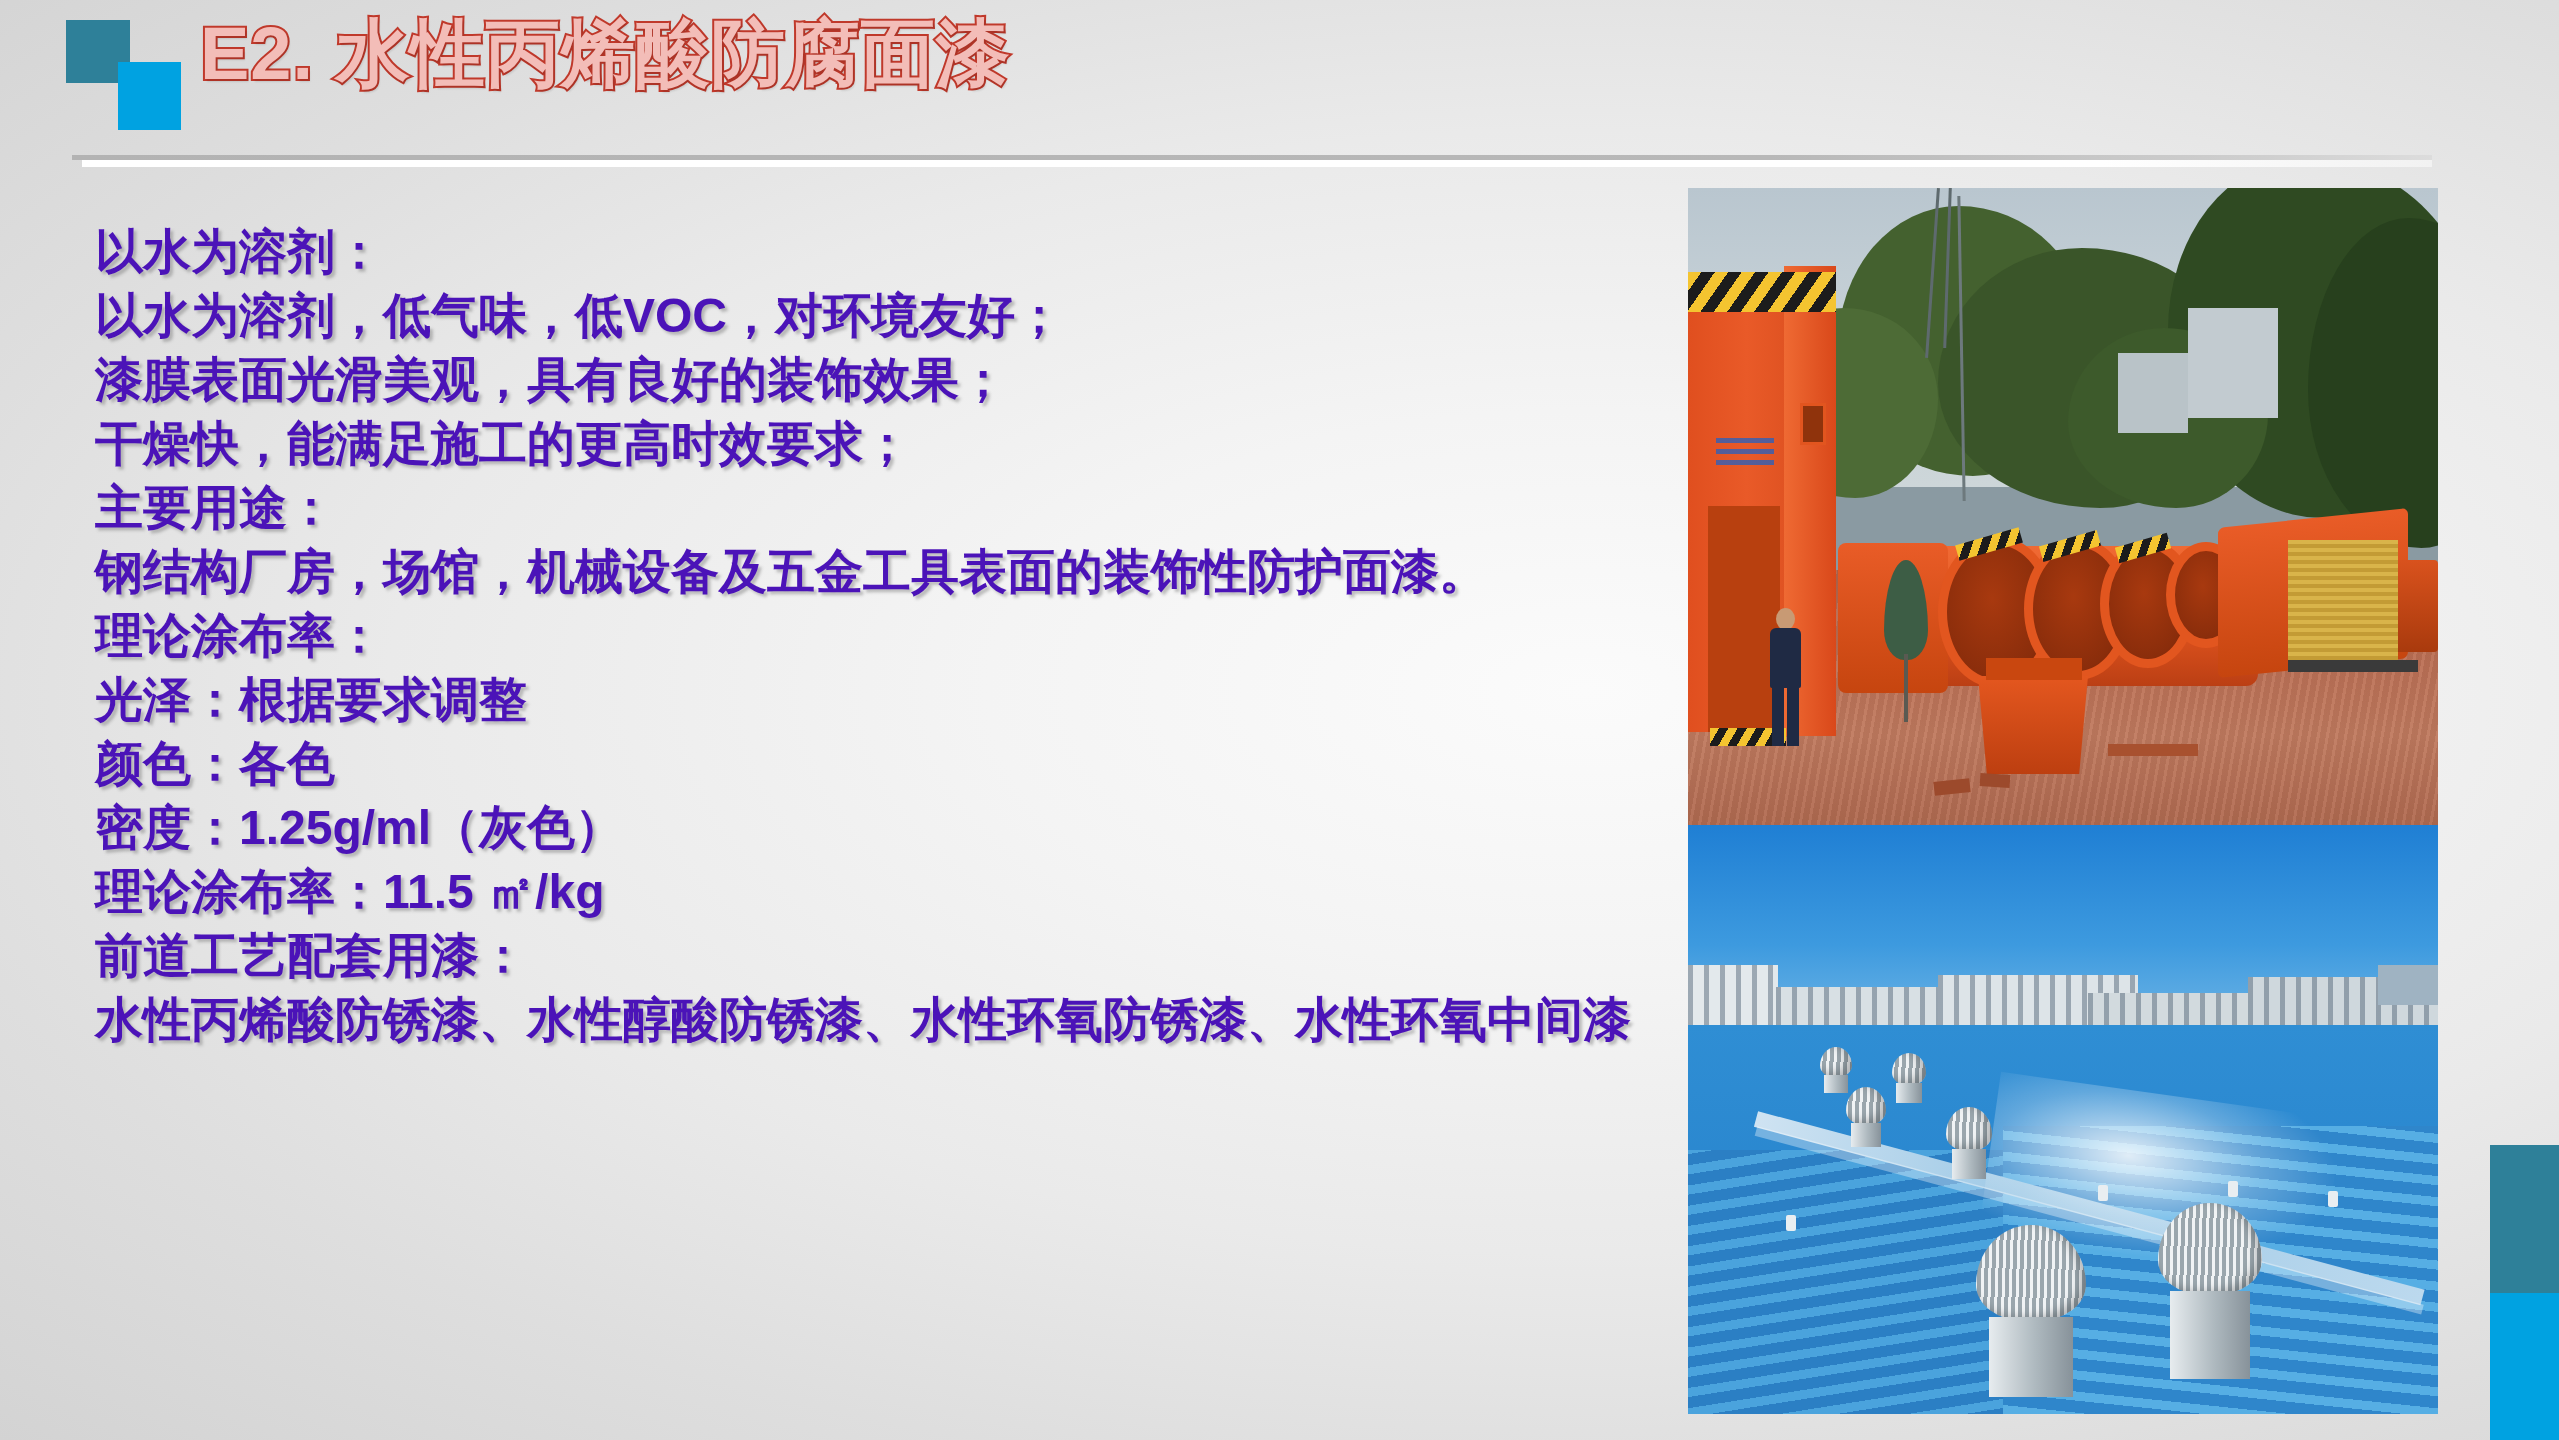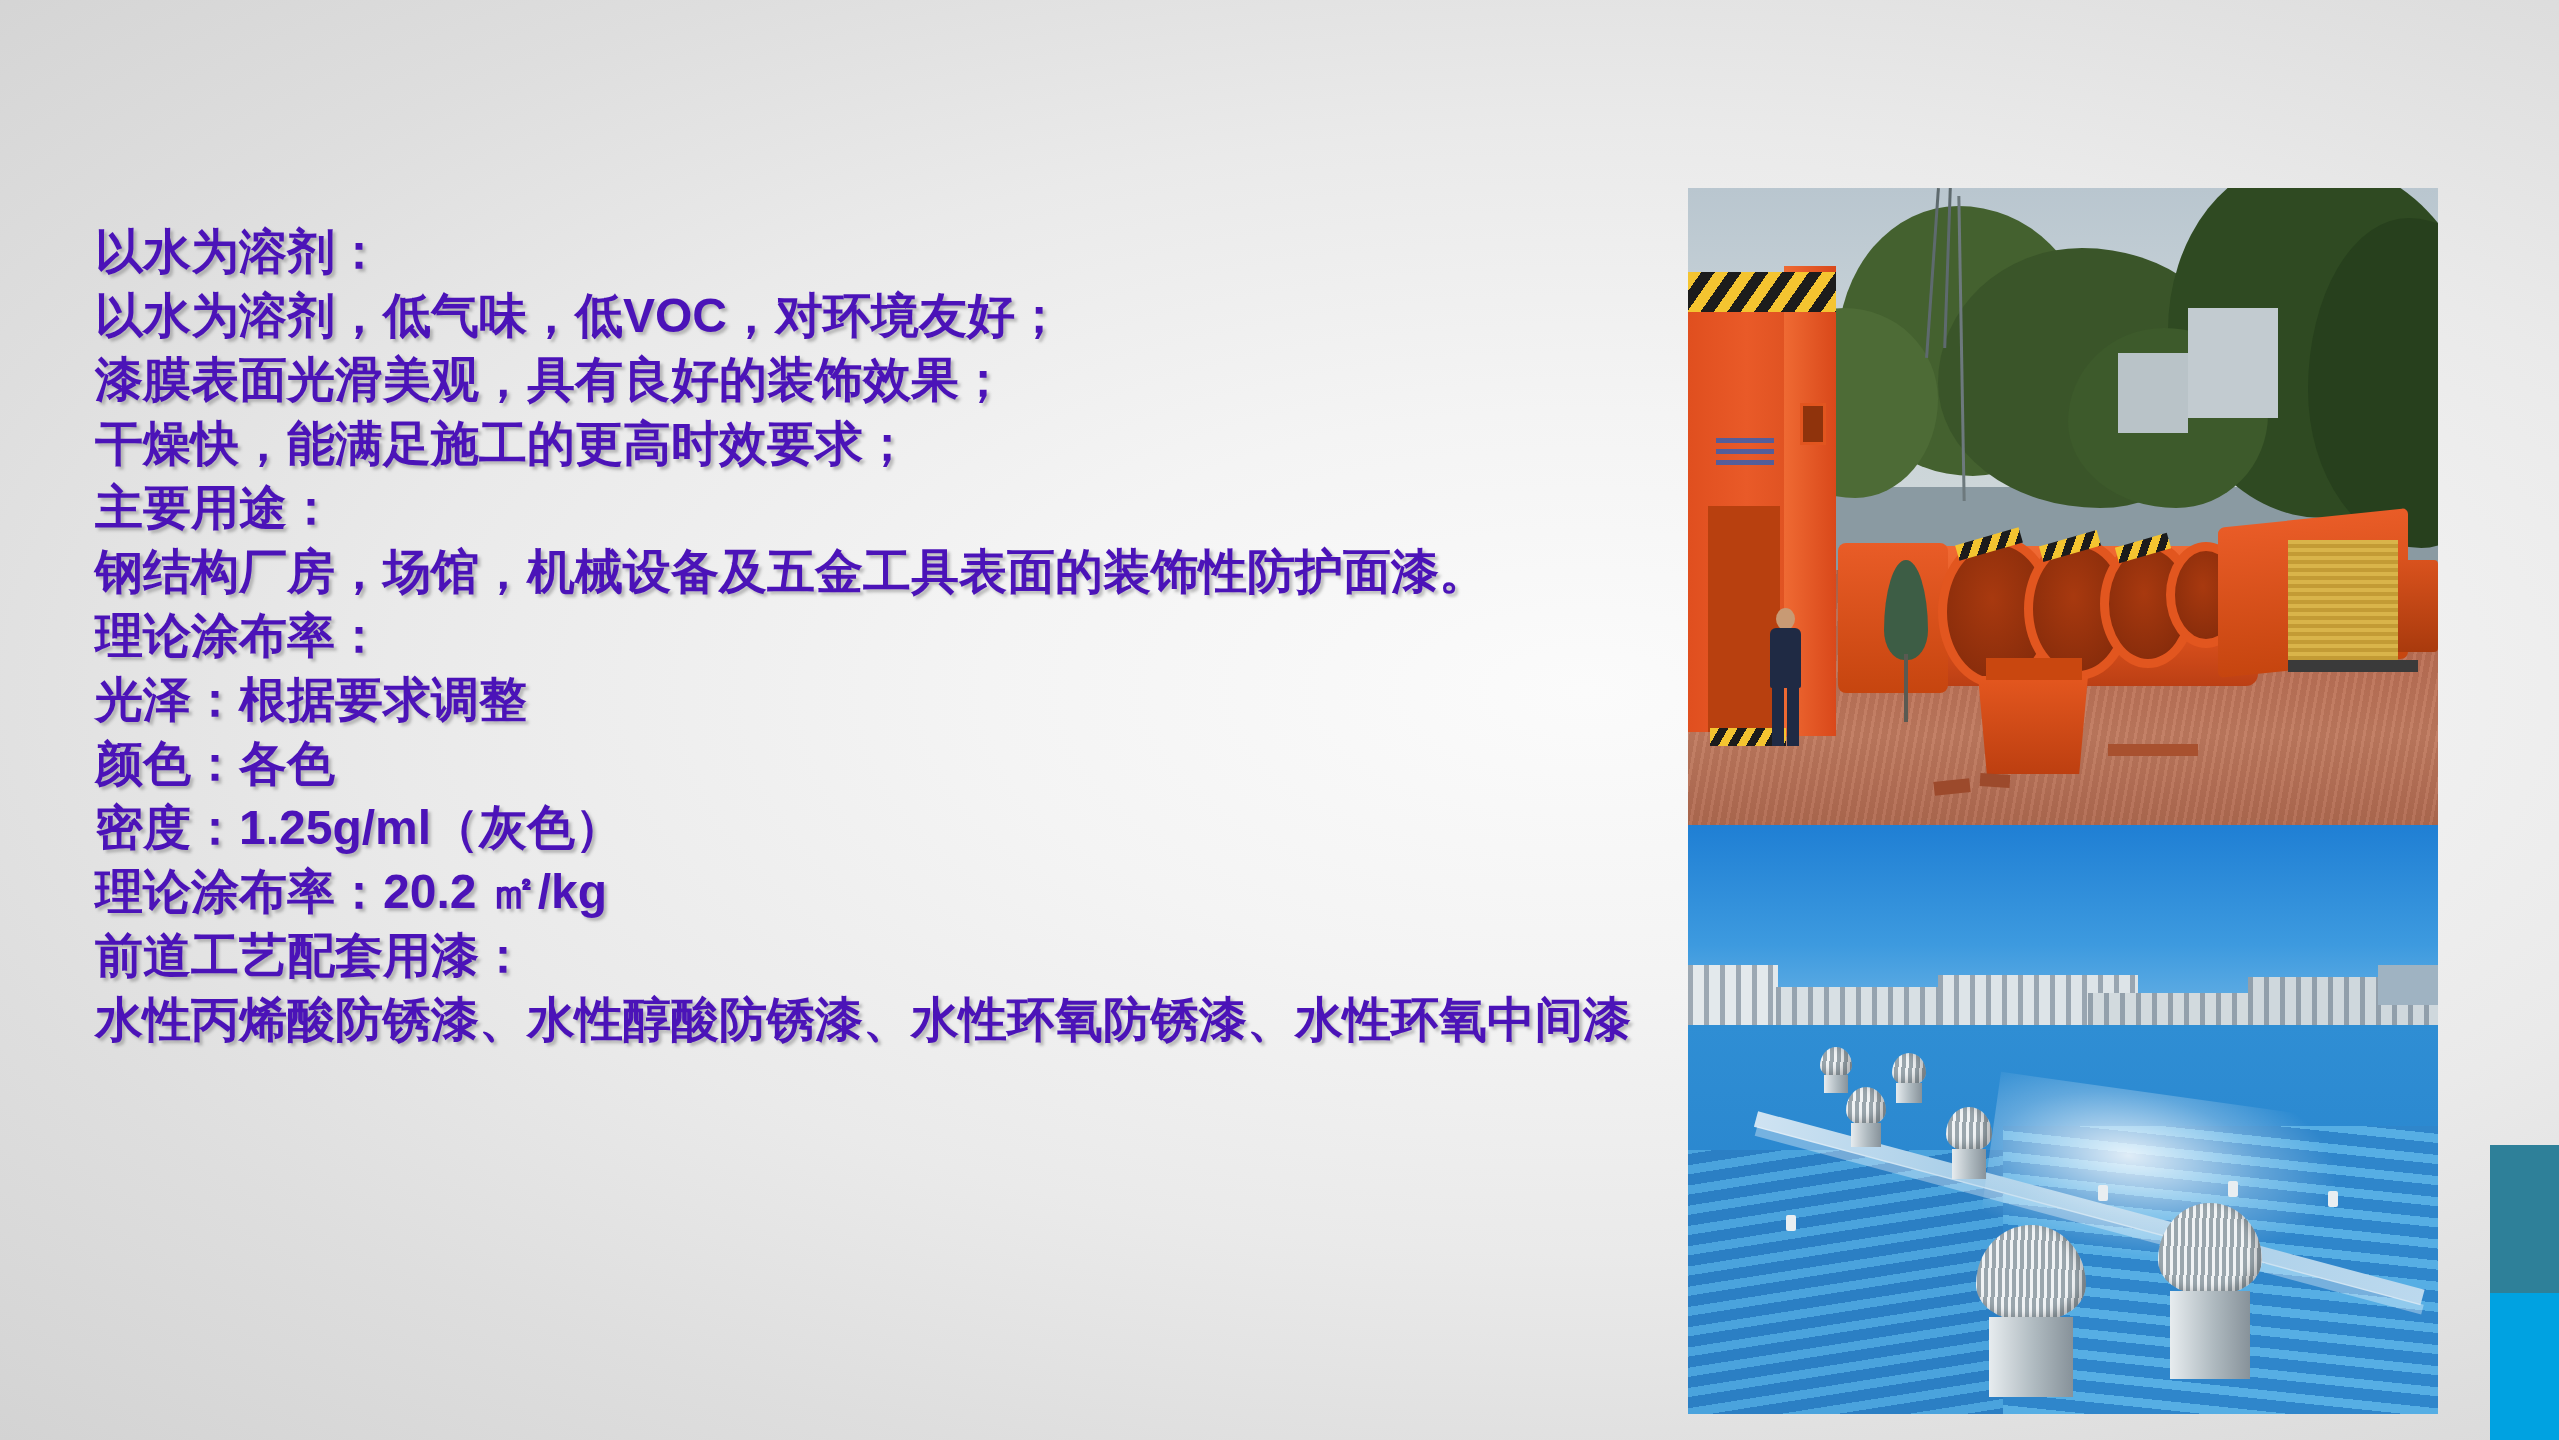--- a/index.html
+++ b/index.html
@@ -260,33 +260,42 @@
   #sq-blue-edge {
     position:absolute; left:2490px; top:1293px; width:69px; height:147px;
     background:#00a2e1;
   }
 </style>
 </head>
 <body>
 
 <div id="slide">
 
+  <div id="header">
+    <div class="deco-sq" id="sq-teal-top"></div>
+    <div class="deco-sq" id="sq-blue-top"></div>
+    <div id="title">E2. 水性丙烯酸防腐面漆</div>
+    <div id="divider-wrap">
+      <div id="divider-dark"></div>
+      <div id="divider-light"></div>
+    </div>
+  </div>
 
   <div id="body-text">
     <p>以水为溶剂：</p>
     <p>以水为溶剂，低气味，低VOC，对环境友好；</p>
     <p>漆膜表面光滑美观，具有良好的装饰效果；</p>
     <p>干燥快，能满足施工的更高时效要求；</p>
     <p>主要用途：</p>
     <p>钢结构厂房，场馆，机械设备及五金工具表面的装饰性防护面漆。</p>
     <p>理论涂布率：</p>
     <p>光泽：根据要求调整</p>
     <p>颜色：各色</p>
     <p>密度：1.25g/ml（灰色）</p>
-    <p>理论涂布率：20.2 ㎡/kg</p>
+    <p>理论涂布率：11.5 ㎡/kg</p>
     <p>前道工艺配套用漆：</p>
     <p>水性丙烯酸防锈漆、水性醇酸防锈漆、水性环氧防锈漆、水性环氧中间漆</p>
   </div>
 
   <div id="photos">
 
     <div class="photo" id="photo-top">
       <div class="sky"></div>
 
       <div class="tree t1"></div>

